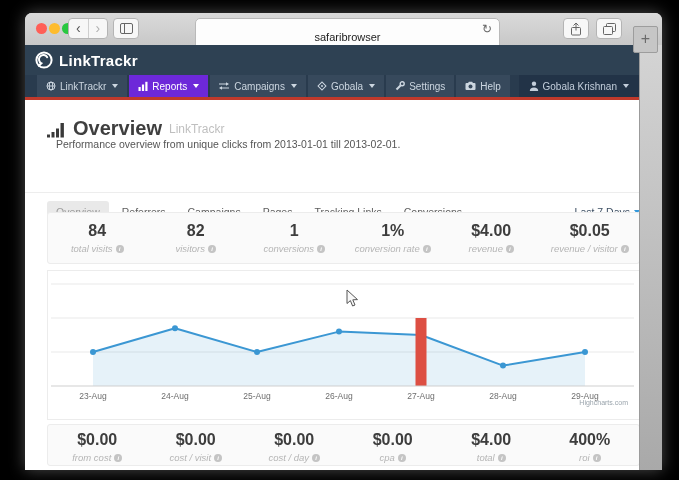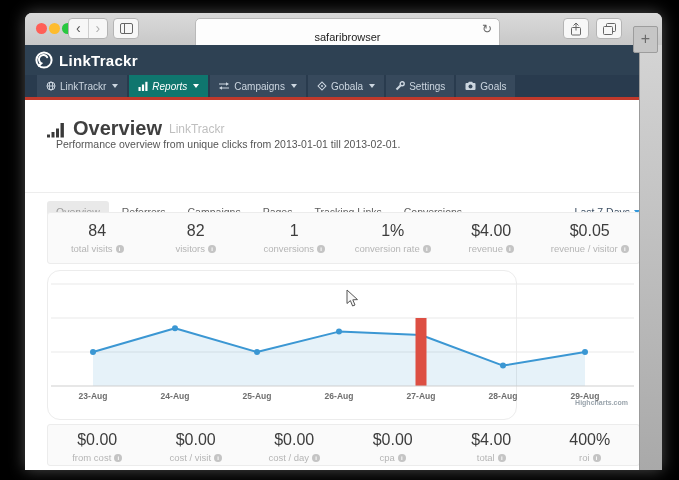--- a/index.html
+++ b/index.html
@@ -33,21 +33,21 @@
   .right-strip{position:absolute;right:0;top:32px;width:22px;bottom:0;z-index:3;
                background:linear-gradient(#d4d4d4,#a9a9a9);border-left:1px solid #9b9b9b;}
   
   .site{position:absolute;top:32px;left:0;width:615px;bottom:0;background:#fff;}
   .site-header{height:30px;background:#2e4153;display:flex;align-items:center;padding-left:9px;gap:5px;}
   .logo-text{color:#fff;font-size:15px;font-weight:bold;letter-spacing:.3px;}
   .navbar{height:22px;background:#293b4e;border-bottom:3px solid #c0392b;display:flex;
           align-items:stretch;padding-left:12px;position:relative;}
   .nav-item{display:flex;align-items:center;gap:4px;padding:0 9px;margin-right:2px;
             background:#37495c;color:#ccd6e0;font-size:10px;cursor:default;}
-  .nav-item.active{background:#0f766e;color:#fff;font-style:italic;}
+  .nav-item.active{background:#6d28d9;color:#fff;}
   .nav-user{position:absolute;right:1px;top:0;bottom:0;display:flex;align-items:center;gap:4px;
             padding:0 10px;background:#223347;color:#c3cedb;font-size:10px;}
   .caret{display:inline-block;width:0;height:0;border-left:3.5px solid transparent;
          border-right:3.5px solid transparent;border-top:4px solid currentColor;margin-left:2px;}
   
   .heading{position:absolute;top:73px;left:22px;}
   .title-row{display:flex;align-items:flex-end;gap:7px;}
   .page-title{font-size:20px;color:#3f3f3f;font-weight:600;line-height:20px;}
   .title-suffix{font-size:12px;color:#bfbfbf;padding-bottom:2px;}
   .subtitle{font-size:10.5px;color:#555;padding-left:9px;}
@@ -56,27 +56,27 @@
             align-items:center;gap:4px;}
   .tab{font-size:10.5px;color:#5d5d5d;padding:5px 9px;border-radius:3px;}
   .tab.active{background:#e9e9e9;color:#9b9b9b;}
   .range{margin-left:auto;font-size:10.5px;color:#3d4f63;display:flex;align-items:center;}
   .range .caret{border-top-color:#3498db;margin-left:4px;}
   .panel{position:absolute;left:22px;width:593px;background:#fafafa;border:1px solid #ececec;
          border-radius:3px;box-sizing:border-box;display:flex;}
   .panel.top{top:167px;height:52px;padding-top:9px;}
   .panel.bottom{top:379px;height:42px;padding-top:6px;}
   .stat{flex:1;text-align:center;}
-  .stat-value{font-size:16px;font-weight:normal;color:#3d3d3d;}
+  .stat-value{font-size:16px;font-weight:bold;color:#3d3d3d;}
   .stat-label{font-size:9.5px;color:#b5b5b5;margin-top:3px;display:flex;align-items:center;
-              justify-content:center;gap:3px;}
+              justify-content:center;gap:3px;font-style:italic;}
   .info{display:inline-block;width:8px;height:8px;border-radius:50%;background:#c4c4c4;color:#fff;
         font-size:6px;font-weight:bold;line-height:8px;text-align:center;}
-  .chart-panel{position:absolute;top:225px;left:22px;width:470px;height:150px;background:#fff;
-               border:1px solid #ececec;border-radius:13px;box-sizing:border-box;font-weight:bold;}
+  .chart-panel{position:absolute;top:225px;left:22px;width:593px;height:150px;background:#fff;
+               border:1px solid #ececec;border-radius:0;box-sizing:border-box;}
   .chart-panel svg{display:block;}
   .cursor{position:absolute;left:346px;top:289px;z-index:9;}
 </style>
 </head>
 <body>
 
 <div class="canvas">
   <div class="window">
 
     <div class="toolbar">
@@ -173,21 +173,29 @@
             <circle cx="7.2" cy="2.8" r="2" fill="none" stroke="#ccd6e0" stroke-width="1.4"></circle>
           </svg>
           <span>Settings</span>
         </div>
         <div class="nav-item">
           <svg width="11" height="10" viewBox="0 0 11 10">
             <rect x="0.5" y="2" width="10" height="7" rx="1" fill="#ccd6e0"></rect>
             <rect x="3.5" y="0.8" width="4" height="2" rx="0.5" fill="#ccd6e0"></rect>
             <circle cx="5.5" cy="5.5" r="2" fill="#37495c"></circle>
           </svg>
-          <span>Goals</span>
+          <span>Help</span>
+        </div>
+        <div class="nav-user">
+          <svg width="10" height="10" viewBox="0 0 10 10">
+            <circle cx="5" cy="2.8" r="2.2" fill="#c3cedb"></circle>
+            <path d="M0.8 10 a4.2 3.6 0 0 1 8.4 0 z" fill="#c3cedb"></path>
+          </svg>
+          <span>Gobala Krishnan</span>
+          <span class="caret"></span>
         </div>
       </div>
 
       <div class="heading">
         <div class="title-row">
           <svg width="19" height="16" viewBox="0 0 19 16">
             <rect x="0" y="12.5" width="3" height="3" fill="#3a3a3a"></rect>
             <rect x="4.5" y="10" width="3" height="5.5" fill="#3a3a3a"></rect>
             <rect x="9" y="6.5" width="3" height="9" fill="#3a3a3a"></rect>
             <rect x="13.5" y="1" width="3.4" height="14.5" fill="#3a3a3a"></rect>

